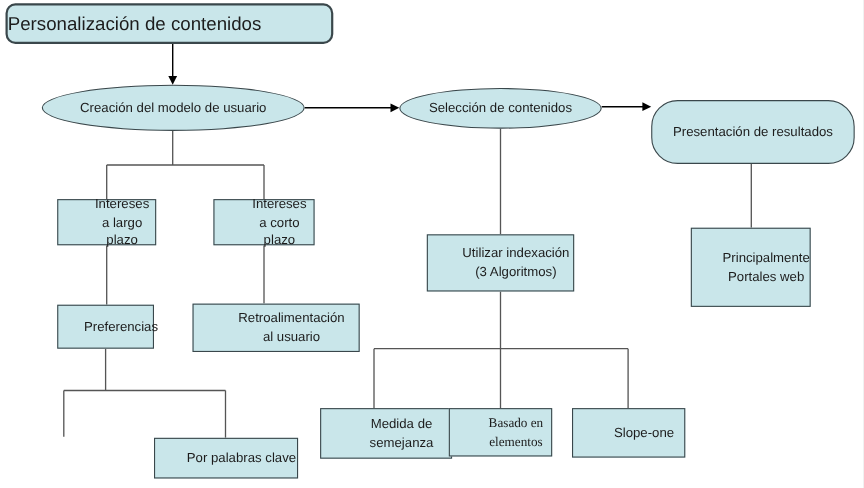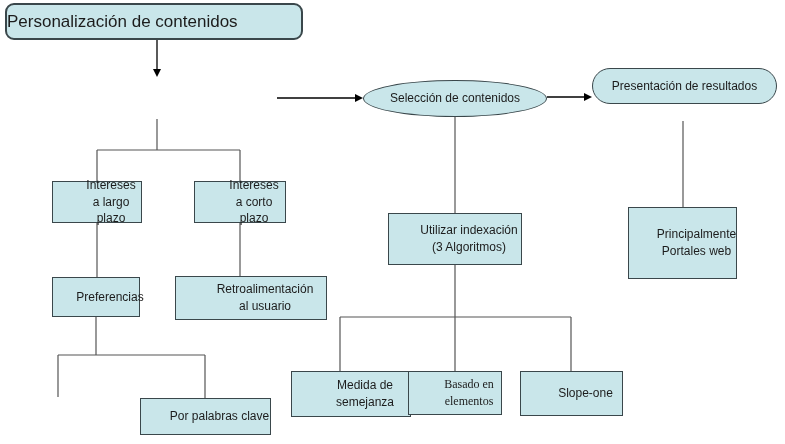--- a/index.html
+++ b/index.html
@@ -69,26 +69,29 @@
     <path class="conn" d="M455 117 V213"></path>
     <path class="conn" d="M455 265 V317 M340 317 H571 M340 317 V371 M455 317 V371 M571 317 V371"></path>
 
     <path class="conn" d="M683 121 V207"></path>
   </svg>
 
   <div class="node title-box" style="left:5px;top:3px;width:298px;height:37px;">
     <span>Personalización de contenidos</span>
   </div>
 
+  <div class="node ellipse" style="left:38px;top:77px;width:239px;height:42px;">
+    <span>Creación del modelo de usuario</span>
+  </div>
 
   <div class="node ellipse" style="left:363px;top:80px;width:184px;height:37px;">
     <span>Selección de contenidos</span>
   </div>
 
-  <div class="node capsule" style="left:592px;top:68px;width:185px;height:36px;">
+  <div class="node capsule" style="left:592px;top:91px;width:185px;height:58px;">
     <span>Presentación de resultados</span>
   </div>
 
   <div class="node rect" style="left:52px;top:181px;width:90px;height:42px;">
     <span>Intereses
 a largo plazo</span>
   </div>
 
   <div class="node rect" style="left:194px;top:181px;width:92px;height:42px;">
     <span>Intereses

